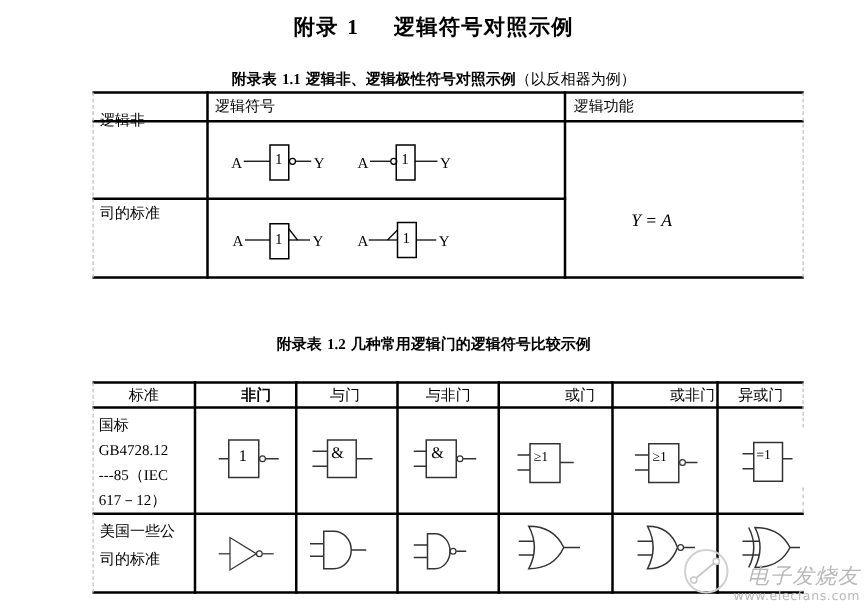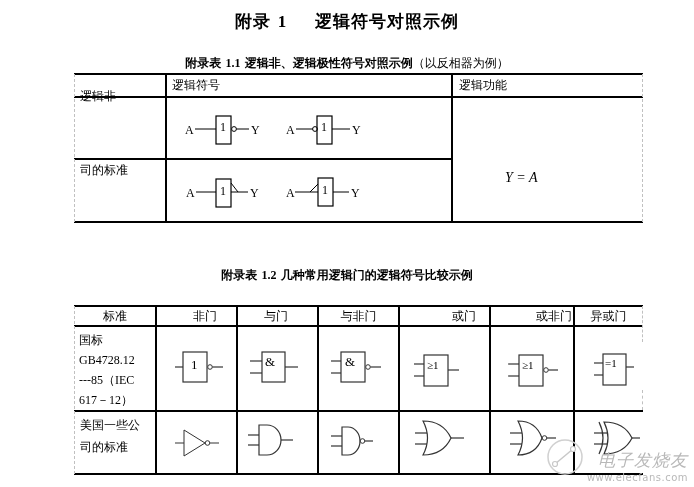--- a/index.html
+++ b/index.html
@@ -115,21 +115,21 @@
   <div class="vline" style="left:236px; top:305px; height:170px;"></div>
   <div class="vline" style="left:317px; top:305px; height:170px;"></div>
   <div class="vline" style="left:398px; top:305px; height:170px;"></div>
   <div class="vline" style="left:489px; top:305px; height:170px;"></div>
   <div class="vline" style="left:573px; top:305px; height:170px;"></div>
   <div class="dvline" style="left:74px; top:306px; height:168px;"></div>
   <div class="dvline" style="left:642px; top:306px; height:36px;"></div>
   <div class="dvline" style="left:642px; top:390px; height:20px;"></div>
 
   <div class="cell-text center-text" style="left:75px; width:80px; top:308px;">标准</div>
-  <div class="cell-text center-text" style="left:157px; width:96px; top:308px;">非门</div>
+  <div class="cell-text center-text" style="left:157px; width:96px; top:308px;font-weight:bold;">非门</div>
   <div class="cell-text center-text" style="left:238px; width:76px; top:308px;">与门</div>
   <div class="cell-text center-text" style="left:319px; width:79px; top:308px;">与非门</div>
   <div class="cell-text center-text" style="left:400px; width:89px; top:308px;padding-left:39px;">或门</div>
   <div class="cell-text center-text" style="left:491px; width:82px; top:308px;padding-left:44px;">或非门</div>
   <div class="cell-text center-text" style="left:575px; width:67px; top:308px;">异或门</div>
 
   <div class="cell-text" style="left:79px; top:330px; line-height:20px;">
     <div>国标</div>
     <div class="serif">GB4728.12</div>
     <div class="serif">---85（IEC</div>

